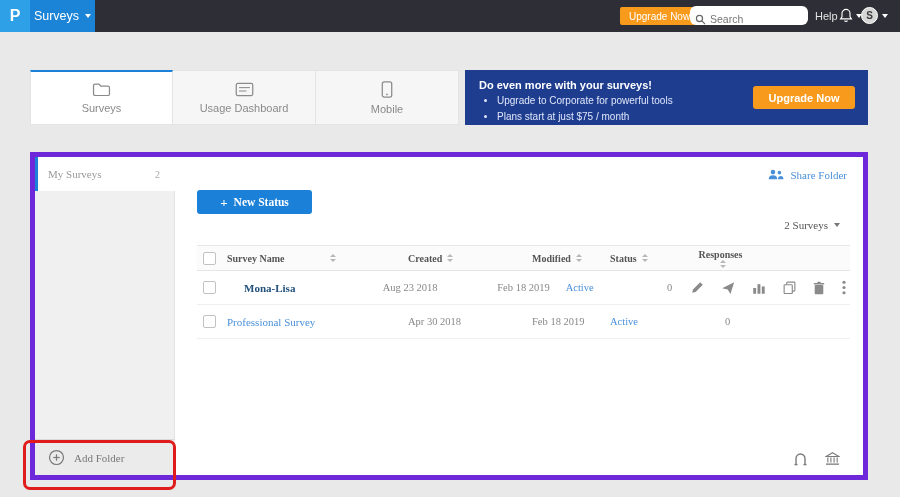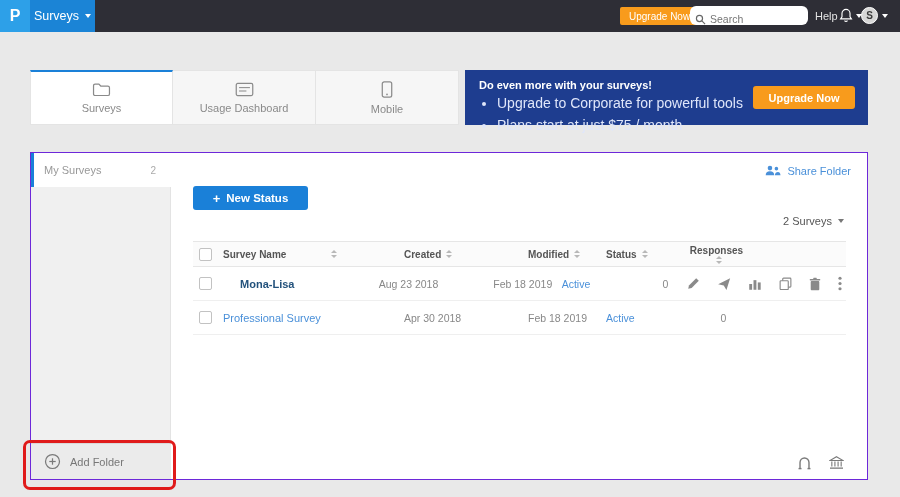--- a/index.html
+++ b/index.html
@@ -30,27 +30,27 @@
   .tabs { position: absolute; left: 30px; top: 70px; height: 55px; display: flex; }
   .tab { width: 143px; height: 55px; background: #f6f6f6; border: 1px solid #e4e4e4; border-left: 0;
          display: flex; flex-direction: column; align-items: center; justify-content: center; gap: 5px;
          color: #8a8a8a; font-size: 11px; cursor: pointer; }
   .tab:first-child { border-left: 1px solid #e4e4e4; }
   .tab.active { background: #fff; border-top: 2px solid #1a80d8; }
 
   
   .banner { position: absolute; left: 465px; top: 70px; width: 403px; height: 55px; background: #1e3d8f; color: #fff; }
   .banner-title { font-size: 11px; font-weight: bold; margin: 9px 0 2px 14px; }
-  .banner ul { margin: 0 0 16px 32px; font-size: 14px; color: #dfe6fa; line-height: 1.55; }
+  .banner ul { margin: 0 0 16px 32px; font-size: 10px; color: #dfe6fa; line-height: 1.55; }
   .banner-btn { position: absolute; right: 13px; top: 16px; width: 102px; height: 23px; background: #f89b1c; border: 0;
                 border-radius: 3px; color: #fff; font-size: 11px; font-weight: bold; display: flex; align-items: center;
                 justify-content: center; cursor: pointer; font-family: inherit; }
 
   
-  .panel { position: absolute; left: 30px; top: 152px; width: 838px; height: 328px; background: #fff; border: 1px solid #6d28d9; }
+  .panel { position: absolute; left: 30px; top: 152px; width: 838px; height: 328px; background: #fff; border: 5px solid #6d28d9; font-family: Liberation Serif, serif; }
   .sidebar-header { position: absolute; left: 0; top: 0; width: 140px; height: 34px; border-left: 3px solid #1a80d8;
                     display: flex; align-items: center; justify-content: space-between; padding: 0 15px 0 10px;
                     color: #999; font-size: 11px; cursor: pointer; background: #fff; }
   .sidebar-body { position: absolute; left: 0; top: 34px; width: 140px; bottom: 0; background: #f0f0f0; border-right: 1px solid #e3e3e3; }
   .add-folder { position: absolute; left: 0; bottom: 0; width: 140px; height: 36px; background: #ebebeb; border-top: 1px solid #d9d9d9;
                 display: flex; align-items: center; gap: 9px; padding-left: 13px; color: #777; font-size: 11px; cursor: pointer; }
 
   .annotation { position: absolute; left: 23px; top: 440px; width: 153px; height: 50px; border: 3px solid #e01b1b;
                 border-radius: 7px; z-index: 6; pointer-events: none; }
 

